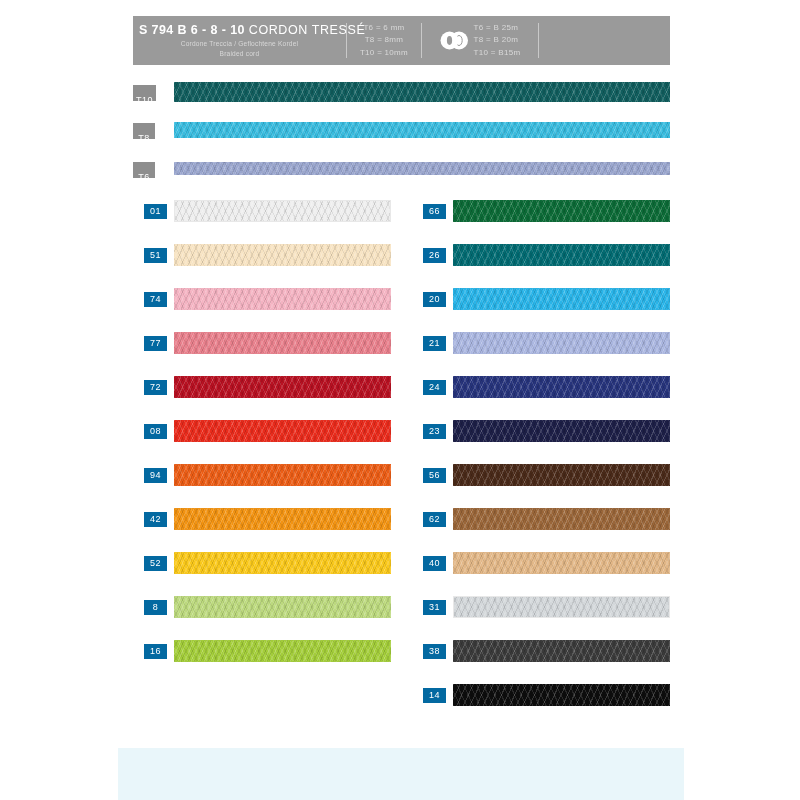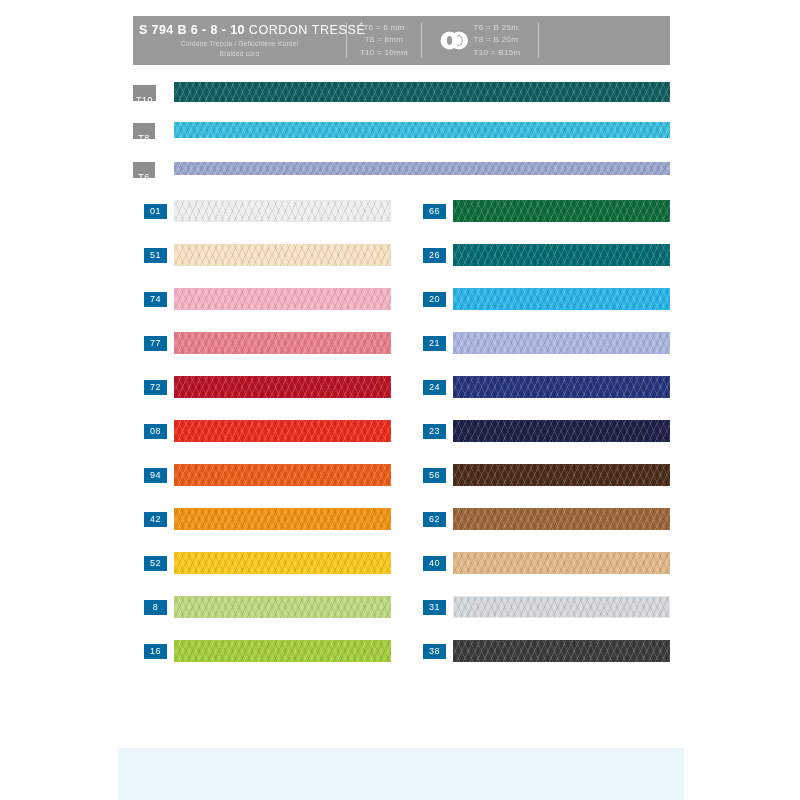--- a/index.html
+++ b/index.html
@@ -333,18 +333,22 @@
           <div class="swatch-cord" style="background-color: rgb(226, 183, 135);"></div>
         </div>
         <div class="swatch-row">
           <div class="swatch-badge">31</div>
           <div class="swatch-cord outlined" style="background-color: rgb(211, 215, 218);"></div>
         </div>
         <div class="swatch-row">
           <div class="swatch-badge">38</div>
           <div class="swatch-cord" style="background-color: rgb(59, 59, 59);"></div>
         </div>
+        <div class="swatch-row">
+          <div class="swatch-badge">14</div>
+          <div class="swatch-cord" style="background-color: rgb(13, 13, 13);"></div>
+        </div>
       </div>
   </div>
 
   <div class="bottom-band" id="bottom-band" style="background: rgb(233, 246, 250);"></div>
 
 </div>
 
 </body></html>

